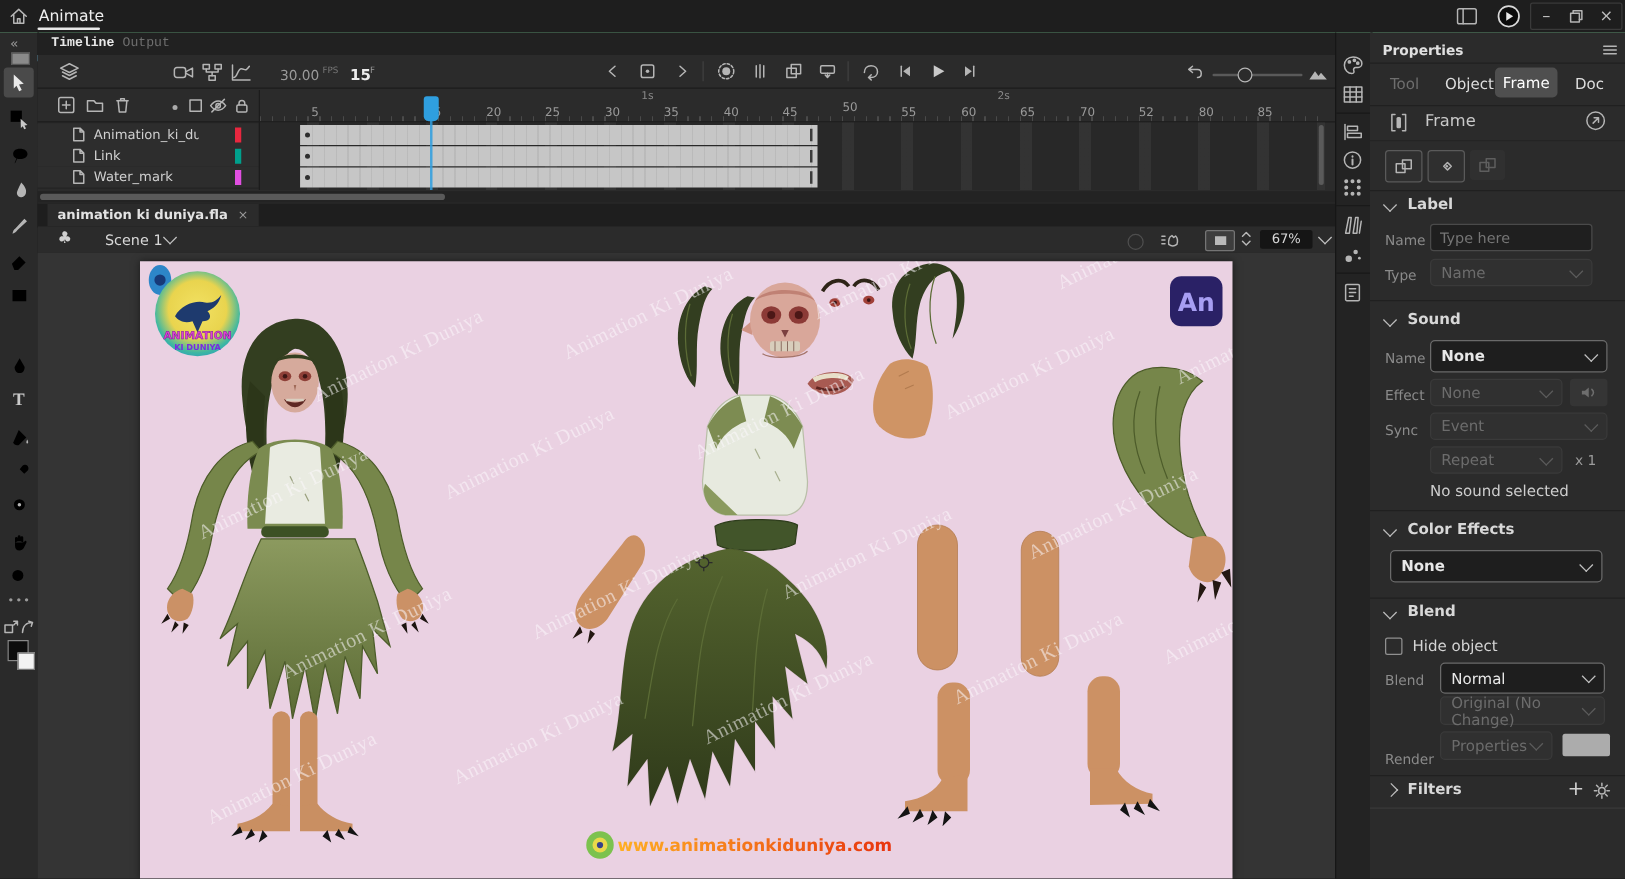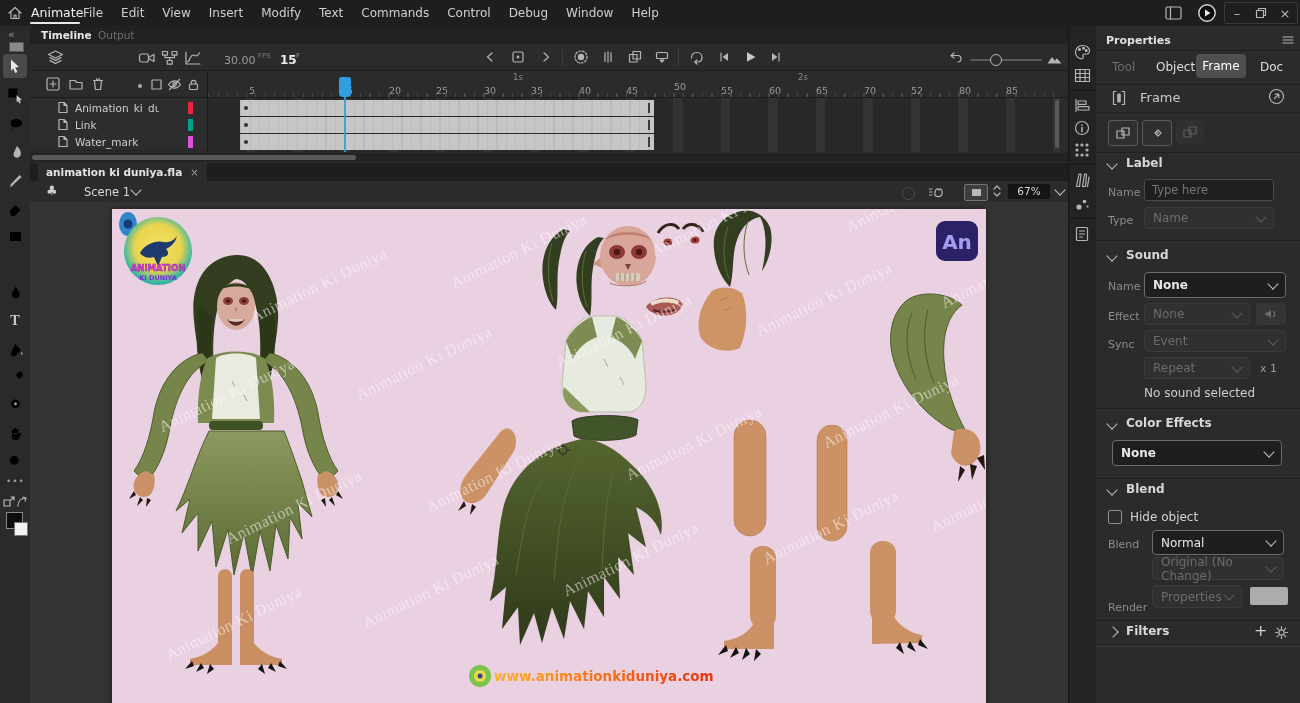--- a/index.html
+++ b/index.html
@@ -38,33 +38,20 @@
 <div class="app">
 
   <div class="abs" style="left:0;top:0;width:1300px;height:26px;background:#1e1e1e;border-bottom:3px solid #86efac;">
     <div class="ic abs" style="left:5px;top:3px;width:20px;height:20px;">
       <svg width="18" height="18">
           <path d="M3,9 L9,3.5 L15,9 M5,8 V14.5 H13 V8 M8,14.5 V11 H10 V14.5"></path>
         </svg>
     </div>
     <span class="abs" style="left:31px;top:5px;color:#f0f0f0;font-size:12.5px;">Animate</span>
     <div class="abs" style="left:30px;top:22px;width:50px;height:2px;background:#e8e8e8;border-radius:1px;"></div>
-    <div class="abs row" style="left:74px;top:0;height:25px;">
-      <span class="menu-item">File</span>
-      <span class="menu-item">Edit</span>
-      <span class="menu-item">View</span>
-      <span class="menu-item">Insert</span>
-      <span class="menu-item">Modify</span>
-      <span class="menu-item">Text</span>
-      <span class="menu-item">Commands</span>
-      <span class="menu-item">Control</span>
-      <span class="menu-item">Debug</span>
-      <span class="menu-item">Window</span>
-      <span class="menu-item">Help</span>
-    </div>
     <div class="ic abs" style="left:1163px;top:4px;width:20px;height:18px;">
       <svg width="17" height="14">
           <rect x="1" y="1" width="15" height="12" rx="1.5"></rect>
           <line x1="5.5" y1="1" x2="5.5" y2="13"></line>
         </svg>
     </div>
     <div class="ic abs" style="left:1196px;top:2px;width:22px;height:22px;">
       <svg width="20" height="20">
           <circle cx="10" cy="10" r="8.2" fill="#0b0b0b" stroke="#d8d8d8" stroke-width="1.4"></circle>
           <path d="M8,6.5 L13.5,10 L8,13.5 Z" fill="#e8e8e8" stroke="none"></path>
@@ -175,21 +162,21 @@
     </div>
     <div class="ic abs" style="left:16px;top:470px;">
       <svg width="12" height="12">
           <path d="M2,10 C2,5 5,2 10,2 M10,2 L7,1 M10,2 L9,5"></path>
         </svg>
     </div>
     <div class="abs" style="left:6px;top:486px;width:15px;height:15px;background:#0d0d0d;border:1px solid #888;"></div>
     <div class="abs" style="left:14px;top:496px;width:12px;height:12px;background:#f2f2f2;border:1px solid #777;"></div>
   </div>
 
-  <div class="abs" style="left:30px;top:26px;width:1038px;height:18px;background:#212121;border-bottom:5px solid #7dd3fc;">
+  <div class="abs" style="left:30px;top:26px;width:1038px;height:18px;background:#212121;border-bottom:5px solid #7dd3fc;font-family:Liberation Mono, monospace;">
     <span class="abs" style="left:11px;top:3px;font-size:10.5px;font-weight:bold;color:#e8e8e8;">Timeline</span>
     <span class="abs" style="left:68px;top:3px;font-size:10.5px;color:#6f6f6f;">Output</span>
   </div>
 
   <div class="abs" style="left:30px;top:44px;width:1038px;height:119px;background:#2b2b2b;">
 
     <div class="ic abs" style="left:16px;top:5px;">
       <svg width="19" height="19">
           <path d="M9.5,2 L16.5,5.5 L9.5,9 L2.5,5.5 Z"></path>
           <path d="M4,8.6 L9.5,11.4 L15,8.6"></path>

